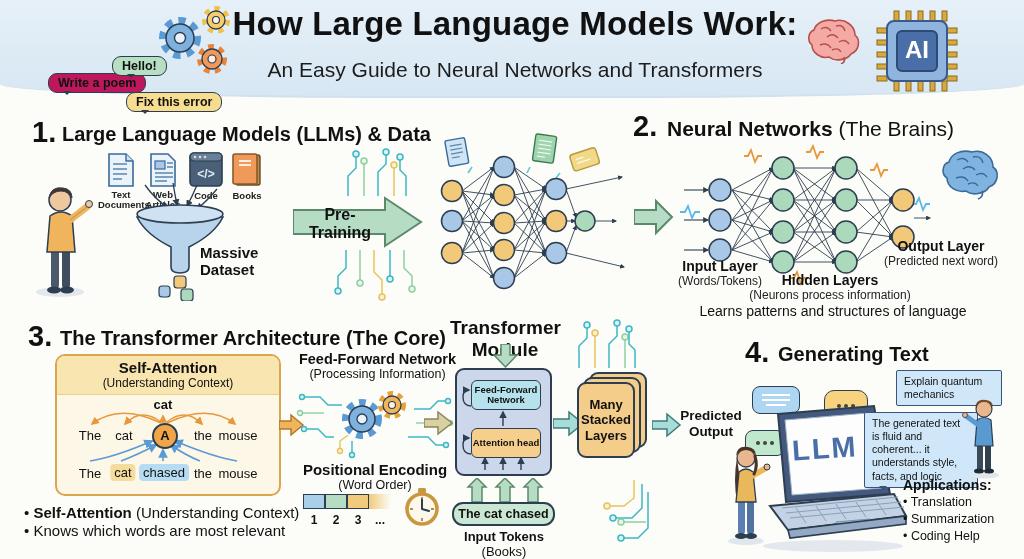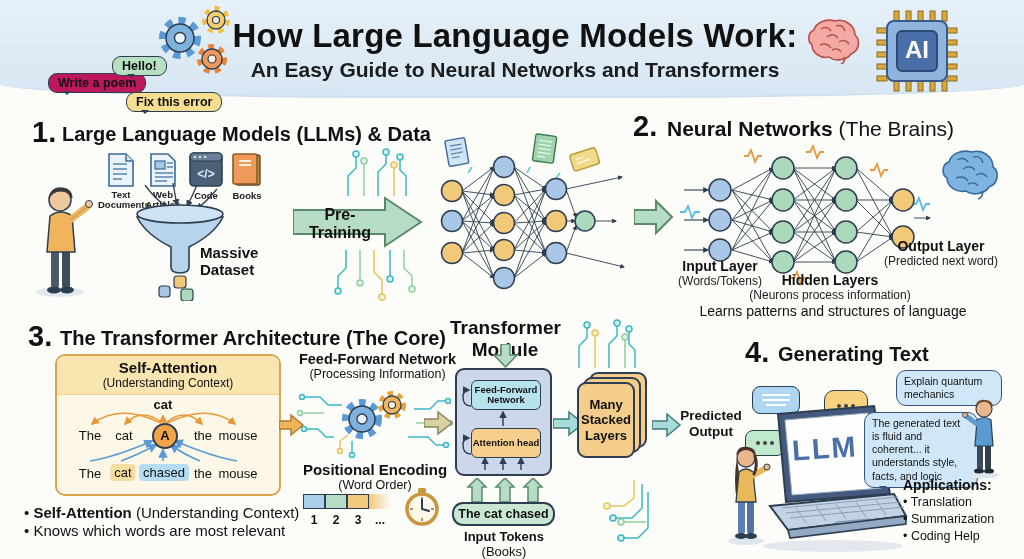--- a/index.html
+++ b/index.html
@@ -4,21 +4,21 @@
 <style>
   html,body{margin:0;padding:0;background:#e9eef2;}
   .canvas{position:relative;width:1024px;height:559px;overflow:hidden;background:#fcfcf9;
           font-family:"Liberation Sans","DejaVu Sans",sans-serif;color:#111;}
   .abs{position:absolute;}
   .ctr{text-align:center;}
   .headband{position:absolute;left:0;top:0;width:1024px;height:96px;
             background:linear-gradient(#e6f0f8,#d7e7f3);border-bottom:2px solid #cfe0ee;
             border-radius:0 0 40% 40% / 0 0 14px 14px;}
   .title{font-size:33px;font-weight:800;letter-spacing:.2px;}
-  .subtitle{font-size:21px;font-weight:700;color:#1c1c1c;}
+  .subtitle{font-size:21px;font-weight:400;color:#1c1c1c;}
   .secnum{font-size:29px;font-weight:800;}
   .sectitle{font-size:20px;font-weight:700;text-align:right;}
   .bubble{position:absolute;border:1.6px solid #2c3e50;border-radius:9px;
           padding:2px 9px;font-size:12.5px;font-weight:600;white-space:nowrap;}
   .bubble:after{content:"";position:absolute;bottom:-7px;left:14px;border:4px solid transparent;
           border-top-color:#2c3e50;}
   .lbl-b{font-weight:700;font-size:14px;line-height:1.15;}
   .lbl-s{font-size:12px;line-height:1.2;color:#222;}
   .srclbl{font-size:9.5px;font-weight:600;text-align:center;line-height:1.1;color:#222;}
   .attn-box{position:absolute;left:55px;top:354px;width:226px;height:142px;background:#fdf7e8;
@@ -38,21 +38,21 @@
   .tokenbox{position:absolute;left:452px;top:502px;width:103px;height:24px;background:#c9e7d2;
             border:2px solid #2c3e50;border-radius:11px;font-size:12.5px;font-weight:600;
             text-align:center;line-height:21px;box-sizing:border-box;}
   .layer{position:absolute;width:58px;height:76px;background:#f5cd8a;border:2px solid #2c3e50;
          border-radius:9px;box-sizing:border-box;}
   .posblk{width:22px;height:15px;border:1px solid #2c3e50;box-sizing:border-box;}
   .posnum{width:22px;text-align:center;font-size:12px;font-weight:600;}
   .chat-mini{position:absolute;border:1.6px solid #2c3e50;display:flex;align-items:center;
              justify-content:center;gap:3px;}
   .dot{width:4px;height:4px;border-radius:50%;background:#444;}
-  .talk{position:absolute;background:#cfe7f8;border:1.6px solid #35567a;border-radius:10px;
+  .talk{position:absolute;background:#cfe7f8;border:1.6px solid #35567a;border-radius:2px;
         padding:4px 7px;font-size:10.5px;line-height:1.25;}
   .talk:after{content:"";position:absolute;bottom:-7px;right:16px;border:4px solid transparent;
         border-top-color:#35567a;}
   .talk.tl:after{right:auto;left:14px;}
 </style>
 </head>
 <body>
 
 <div class="canvas">
 
@@ -83,21 +83,21 @@
        <circle cx="68" cy="18" r="9" fill="#f4cd6e" stroke="#2c3e50" stroke-width="1.3"></circle>
        <circle cx="68" cy="18" r="3.5" fill="#fdf6e0" stroke="#2c3e50" stroke-width="1.2"></circle>
       </g>
     <g>
         <circle cx="64" cy="57" r="12" fill="none" stroke="#e8833a" stroke-width="6" stroke-dasharray="5.5 5"></circle>
        <circle cx="64" cy="57" r="10" fill="#ef9a5b" stroke="#2c3e50" stroke-width="1.3"></circle>
        <circle cx="64" cy="57" r="4" fill="#fdeee0" stroke="#2c3e50" stroke-width="1.2"></circle>
       </g>
   </svg>
 
-  <div class="abs ctr title" style="left:230px;top:17px;width:570px">How Large Language Models Work:</div>
+  <div class="abs ctr title" style="left:230px;top:5px;width:570px">How Large Language Models Work:</div>
   <div class="abs ctr subtitle" style="left:230px;top:58px;width:570px">An Easy Guide to Neural Networks and Transformers</div>
 
   <svg class="abs" style="left:806px;top:16px" width="58" height="48">
     <path d="M29 5 C19 2 10 7 8 14 C2 16 1 25 6 29 C6 37 15 43 23 41 C29 46 41 44 45 38 C53 35 55 24 49 19 C49 10 39 2 29 5 Z" fill="#f4a9a4" stroke="#b5504a" stroke-width="1.6"></path>
     <path d="M15 13 q6 -4 10 2 M21 21 q6 -5 11 1 M14 29 q7 -3 11 3 M30 10 q7 -2 9 5 M33 26 q6 -4 10 2 M26 34 q6 -3 9 2" fill="none" stroke="#b5504a" stroke-width="1.4"></path>
     <path d="M38 41 q2 5 -3 7" fill="none" stroke="#b5504a" stroke-width="1.6"></path>
   </svg>
 
   <svg class="abs" style="left:874px;top:8px" width="86" height="86">
     <g fill="#d9a93e" stroke="#8a6a1e" stroke-width="1">

